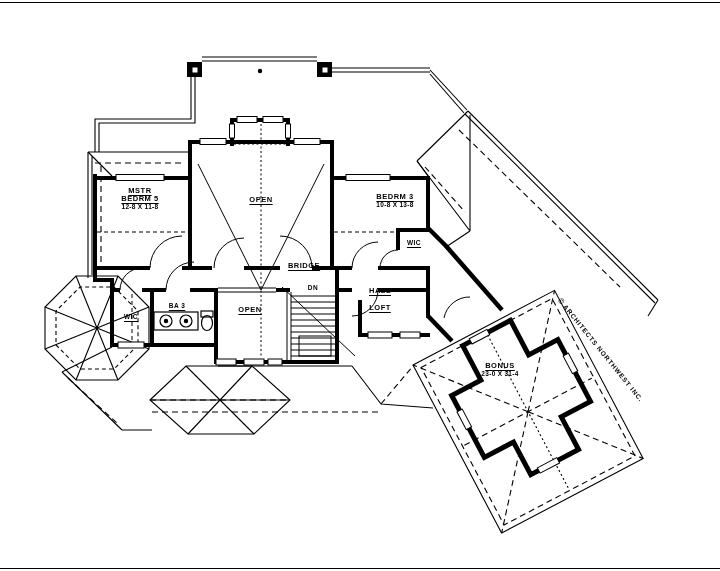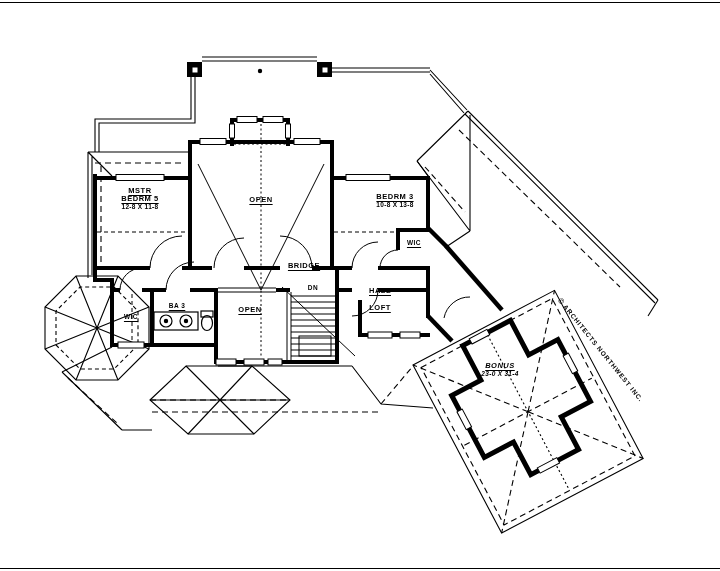--- a/index.html
+++ b/index.html
@@ -219,21 +219,21 @@
 </div>
 
 <div class="lbl small" style="left:131px;top:317px;">
   <span class="rm">WIC</span>
 </div>
 
 <div class="lbl small" style="left:177px;top:306px;">
   <span class="rm">BA 3</span>
 </div>
 
-<div class="lbl" style="left:500px;top:370px;font-style:italic;">
+<div class="lbl" style="left:500px;top:370px;">
   <span class="rm">BONUS</span>
   <span class="dim">23-0 X 31-4</span>
 </div>
 
 <div class="copyright">
   <span class="sym">©</span><span>ARCHITECTS NORTHWEST INC.</span>
 </div>
 
 </div>
 

